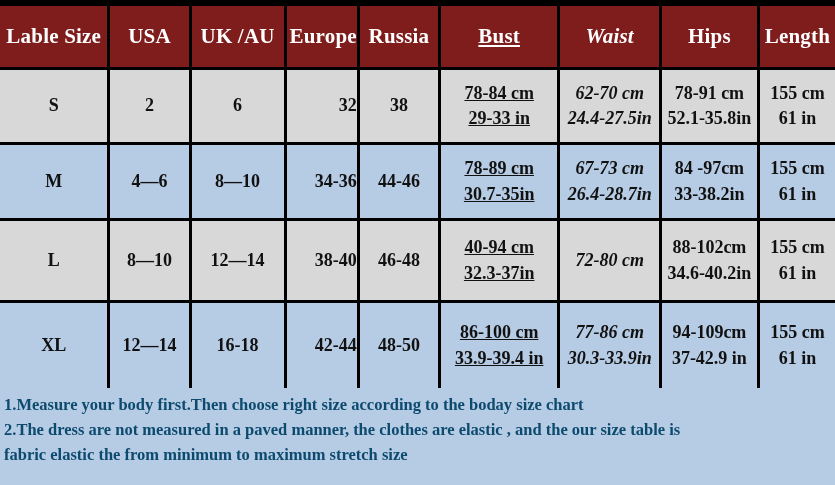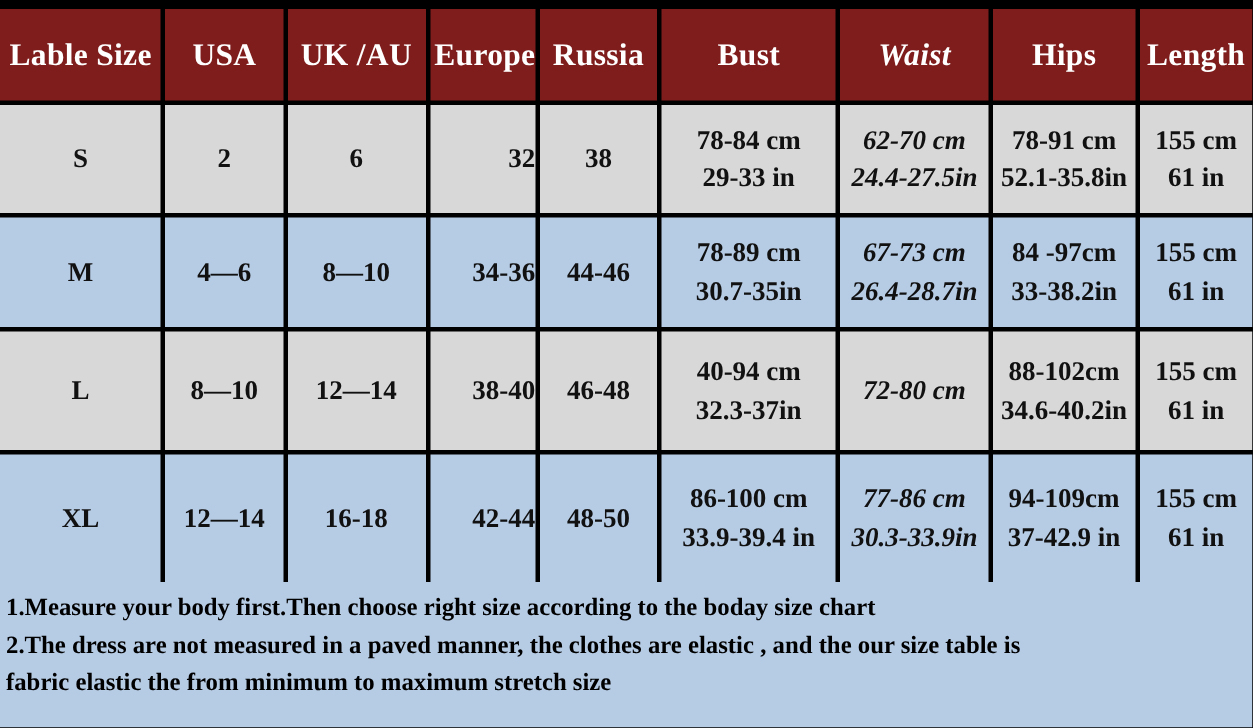--- a/index.html
+++ b/index.html
@@ -49,21 +49,21 @@
     line-height: 1.18;
   }
   .cell:last-child { margin-right: 0; }
 
   
   .c0 { width: 110px; }
   .c1 { width: 80px; }
   .c2 { width: 94px; }
   .c3 { width: 72px; align-items: flex-end; }
   .c4 { width: 80px; }
-  .c5 { width: 119px; }
+  .c5 { width: 119px; text-decoration: underline; }
   .c6 { width: 101px; font-style: italic; }
   .c7 { width: 97px; }
   .c8 { width: 77px; }
 
   .row-header .cell {
     background: #7f1d1d;
     color: #ffffff;
     font-size: 21px;
     letter-spacing: 0.2px;
   }
@@ -75,21 +75,21 @@
     font-size: 18px;
   }
   .cell .m-line { display: block; white-space: nowrap; }
   .cell .m-line + .m-line { margin-top: 4px; }
 
   .size-label { font-size: 19px; }
 
   .footer {
     flex: 1 1 auto;
     background: #b6cbe4;
-    color: #000000;
+    color: #0c4a6e;
     font-weight: bold;
     font-size: 16.5px;
     line-height: 1.52;
     padding: 4px 0 0 4px;
     box-sizing: border-box;
     overflow: hidden;
   }
   .footer .fline { white-space: nowrap; }
 </style>
 </head>

